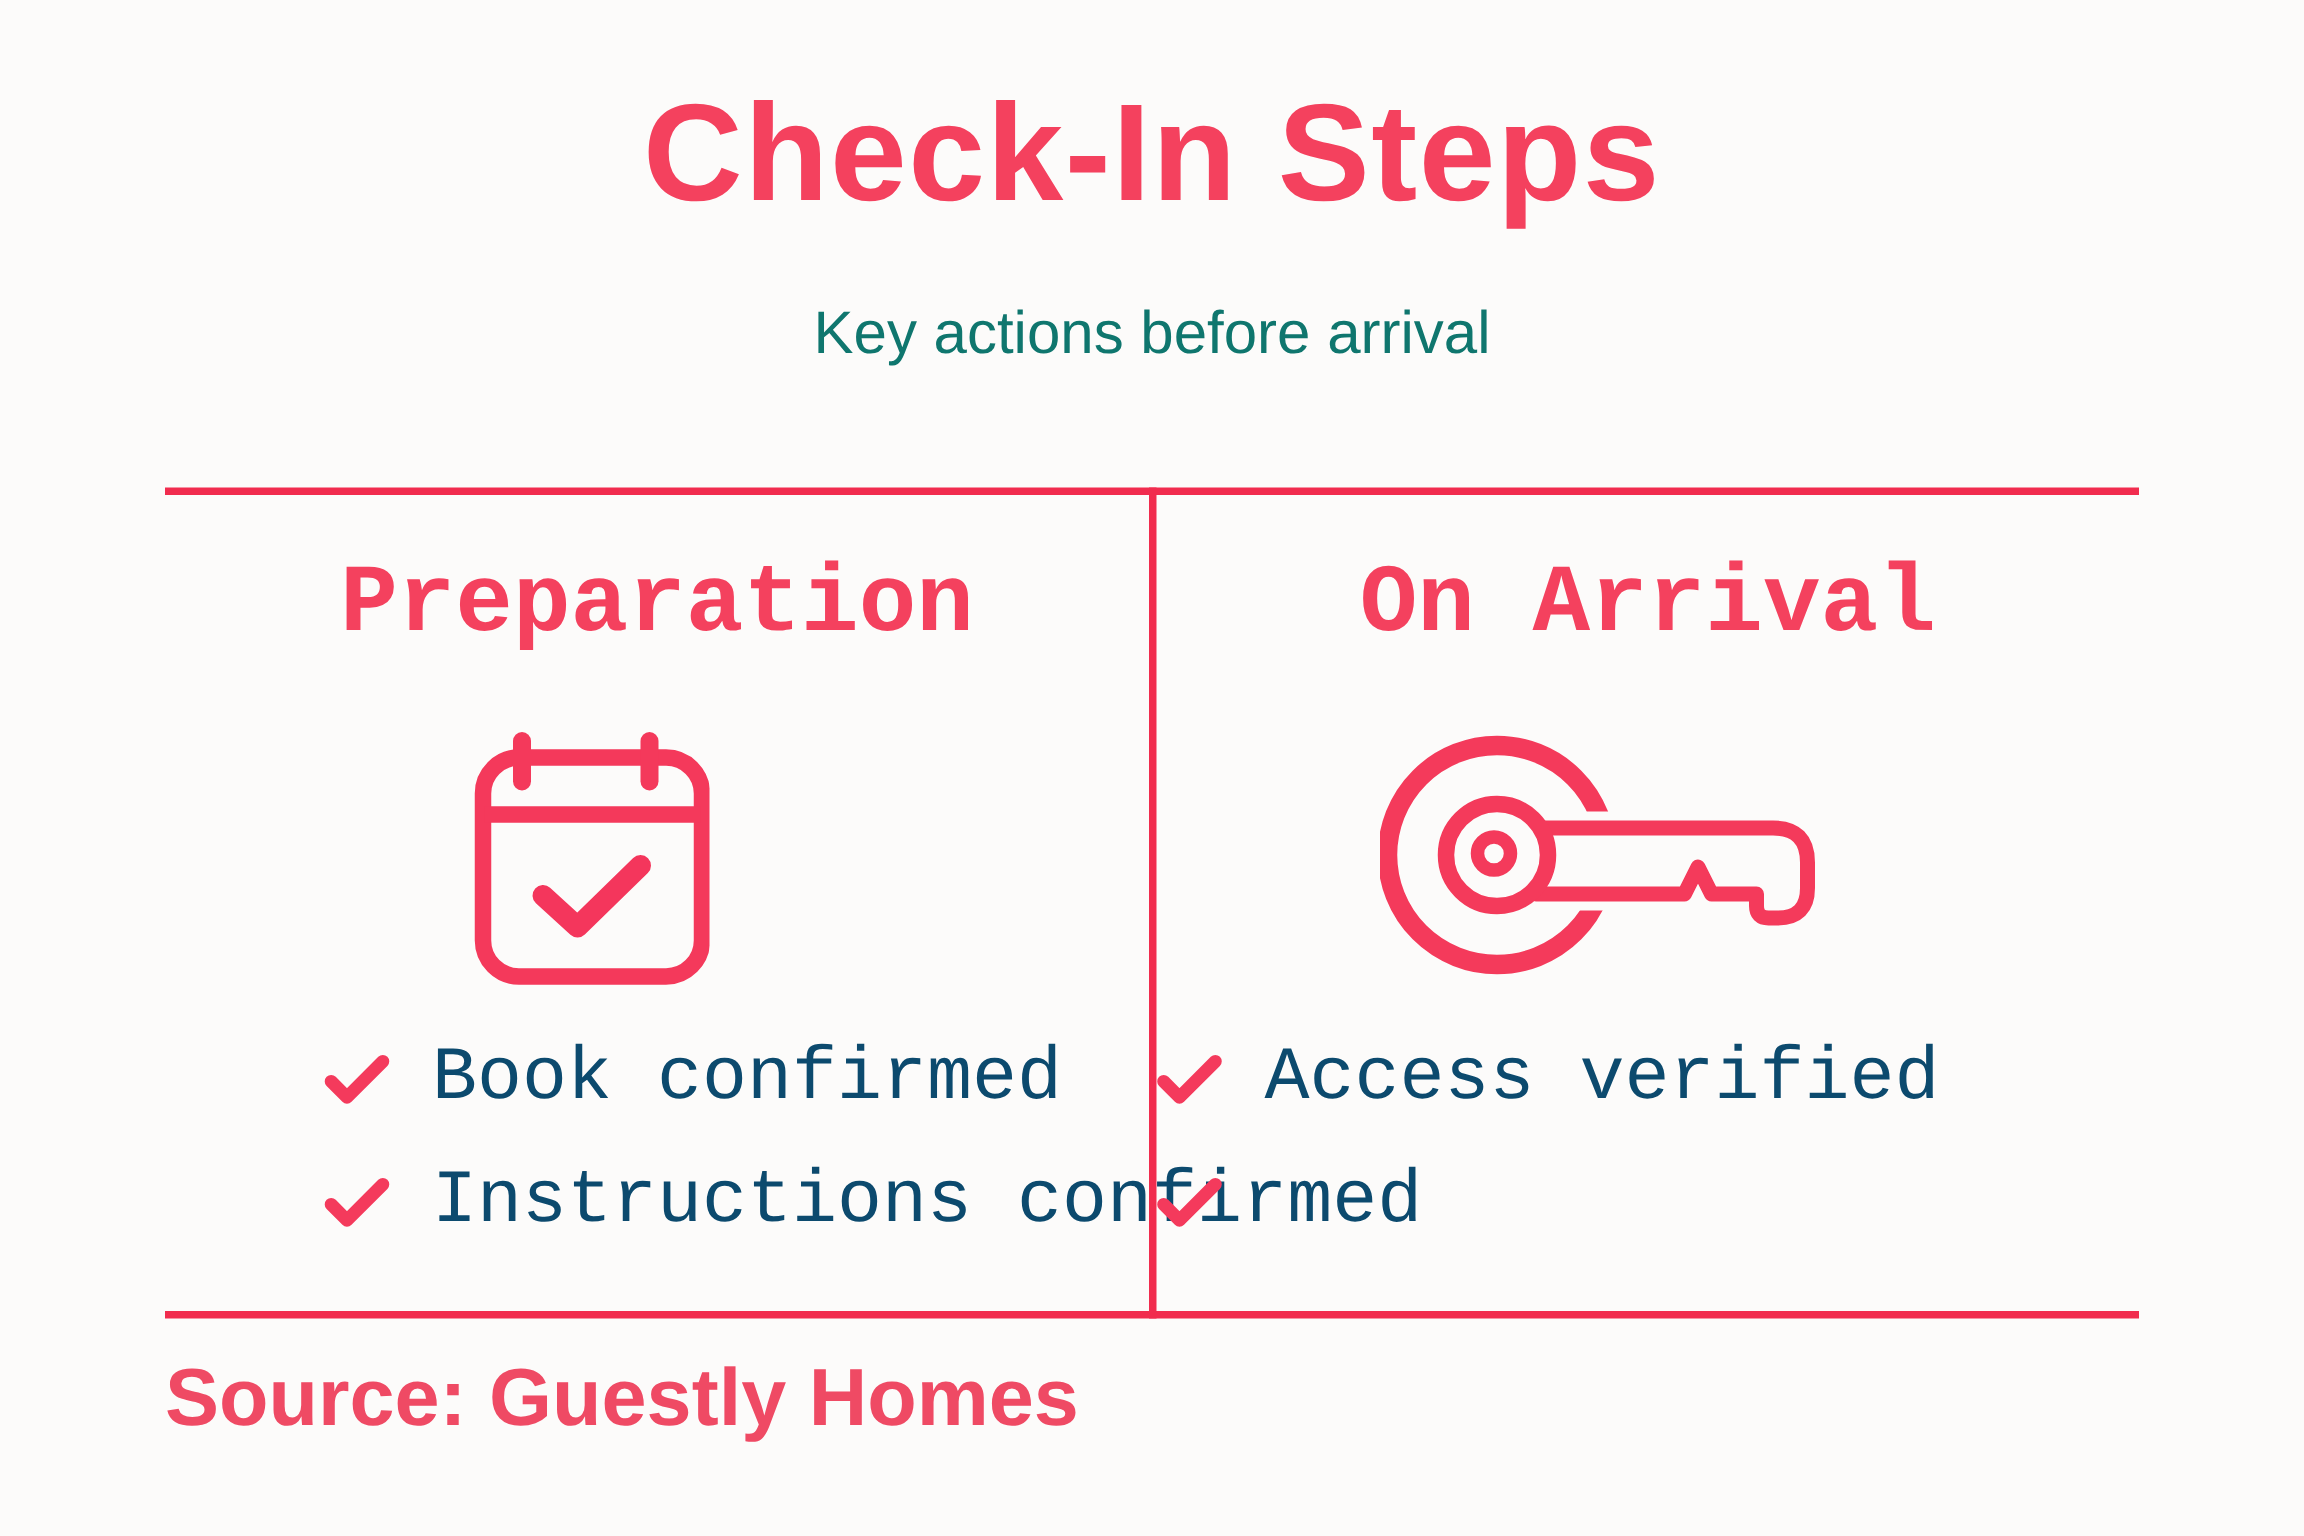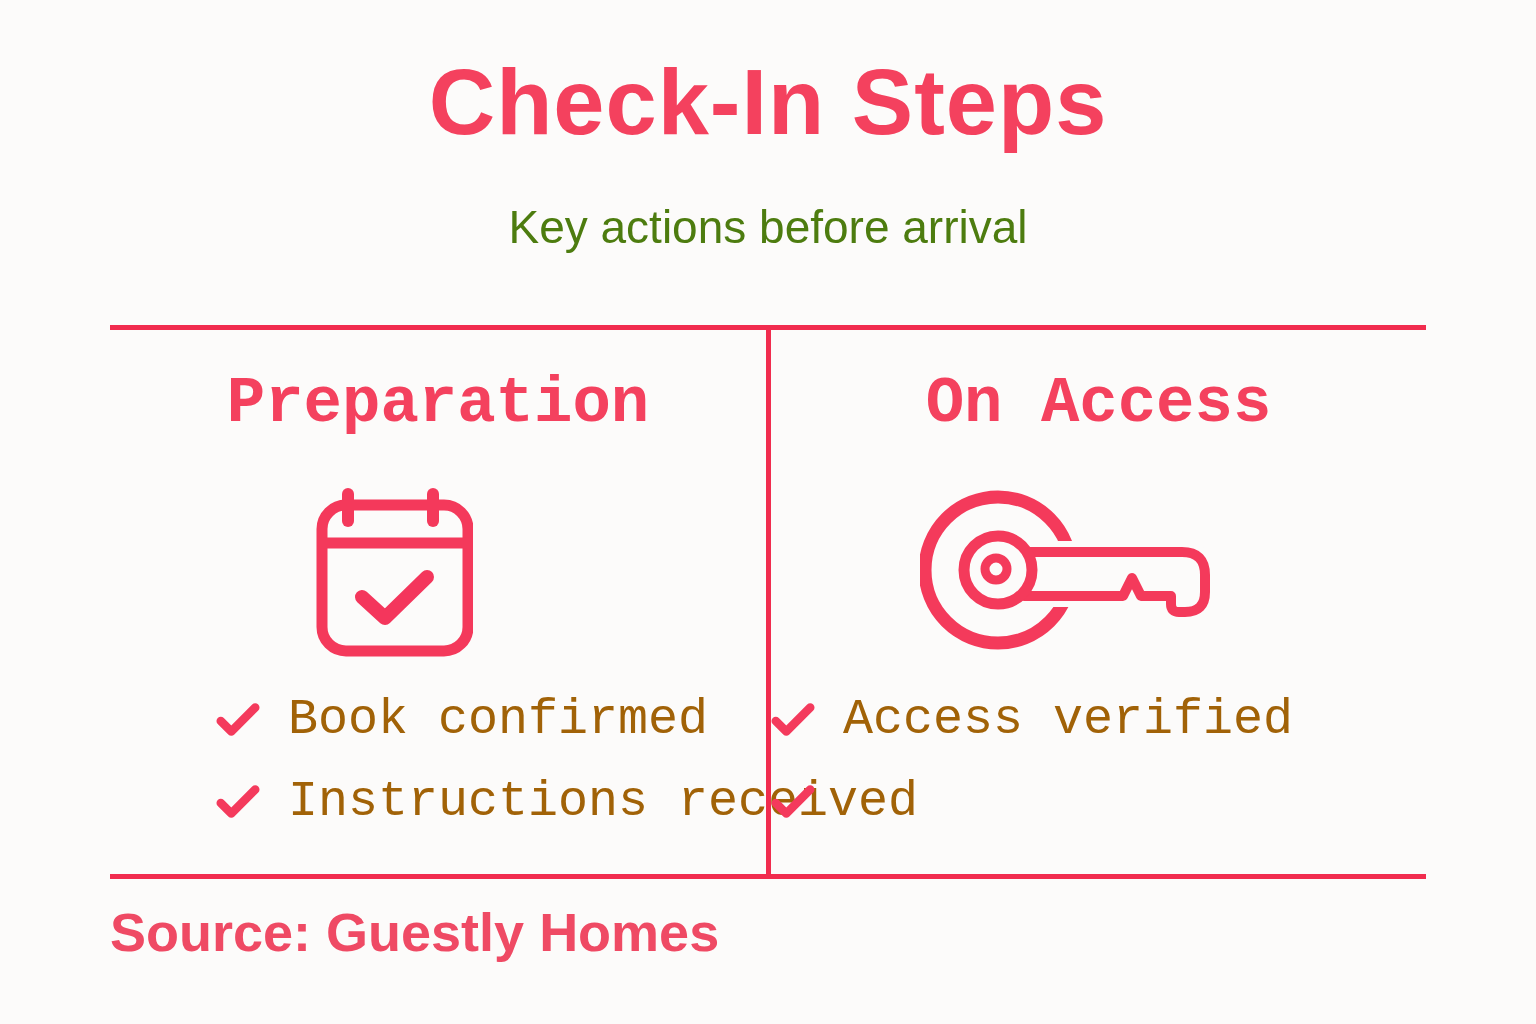--- a/index.html
+++ b/index.html
@@ -15,22 +15,22 @@
 
   .title {
     position: absolute; top: 50px; left: 0; width: 100%;
     text-align: center;
     font-size: 92px; font-weight: 700; letter-spacing: 1px;
     color: #F4415E;
   }
   .subtitle {
     position: absolute; top: 200px; left: 0; width: 100%;
     text-align: center;
-    font-size: 46px; font-weight: 400;
-    color: #4d7c0f;
+    font-size: 40px; font-weight: 400;
+    color: #0f766e;
   }
 
   .rule { position: absolute; background: #F12C4E; }
   .rule-top    { left: 110px; top: 325px; width: 1316px; height: 5px; }
   .rule-bottom { left: 110px; top: 874px; width: 1316px; height: 5px; }
   .rule-vert   { left: 766px; top: 325px; width: 5px; height: 554px; }
 
   .column { position: absolute; top: 330px; height: 544px; font-family: Liberation Mono, monospace; }
   .column-left  { left: 110px;  width: 656px; }
   .column-right { left: 771px;  width: 655px; }
@@ -48,21 +48,21 @@
 
   .items {
     position: absolute; top: 362px; left: 0; width: 100%;
     display: flex; flex-direction: column; gap: 26px;
   }
   .items-left  { padding-left: 106px; }
   .items-right { }
   .item-row { display: flex; align-items: center; gap: 28px; height: 56px; }
   .item-check { flex: 0 0 auto; width: 44px; height: 40px; }
   .item-label {
-    font-size: 50px; font-weight: 400; color: #a16207;
+    font-size: 50px; font-weight: 400; color: #0c4a6e;
     white-space: nowrap; line-height: 1; text-align: right;
   }
 
   .source {
     position: absolute; left: 110px; top: 901px;
     font-size: 54px; font-weight: 700;
     color: #EF4A64;
   }
   svg { display: block; }
 </style>
@@ -95,27 +95,27 @@
       <div class="item-row">
         <svg class="item-check" viewBox="0 0 46 40">
           <polyline points="5,21 16,32 41,7" fill="none" stroke="#F43A5C" stroke-width="9" stroke-linecap="round" stroke-linejoin="round"></polyline>
         </svg>
         <span class="item-label">Book confirmed</span>
       </div>
       <div class="item-row">
         <svg class="item-check" viewBox="0 0 46 40">
           <polyline points="5,21 16,32 41,7" fill="none" stroke="#F43A5C" stroke-width="9" stroke-linecap="round" stroke-linejoin="round"></polyline>
         </svg>
-        <span class="item-label">Instructions received</span>
+        <span class="item-label">Instructions confirmed</span>
       </div>
     </div>
   </div>
 
   <div class="column column-right">
-    <div class="col-heading">On Access</div>
+    <div class="col-heading">On Arrival</div>
 
     <div class="icon-wrap key-wrap">
       <svg width="300" height="172" viewBox="0 0 300 172">
 
         <circle cx="78" cy="85" r="73" fill="none" stroke="#F43A5B" stroke-width="13"></circle>
 
         <path d="M 104,67 L 262,67 Q 285,67 285,90 L 285,107 Q 285,127 265,127
                  L 259,127 Q 251,127 251,119 L 251,111 L 221,111 L 212,93 L 203,111 L 104,111 Z" fill="#FCFBFA" stroke="#FCFBFA" stroke-width="22" stroke-linejoin="round"></path>
 
         <path d="M 104,67 L 262,67 Q 285,67 285,90 L 285,107 Q 285,127 265,127

